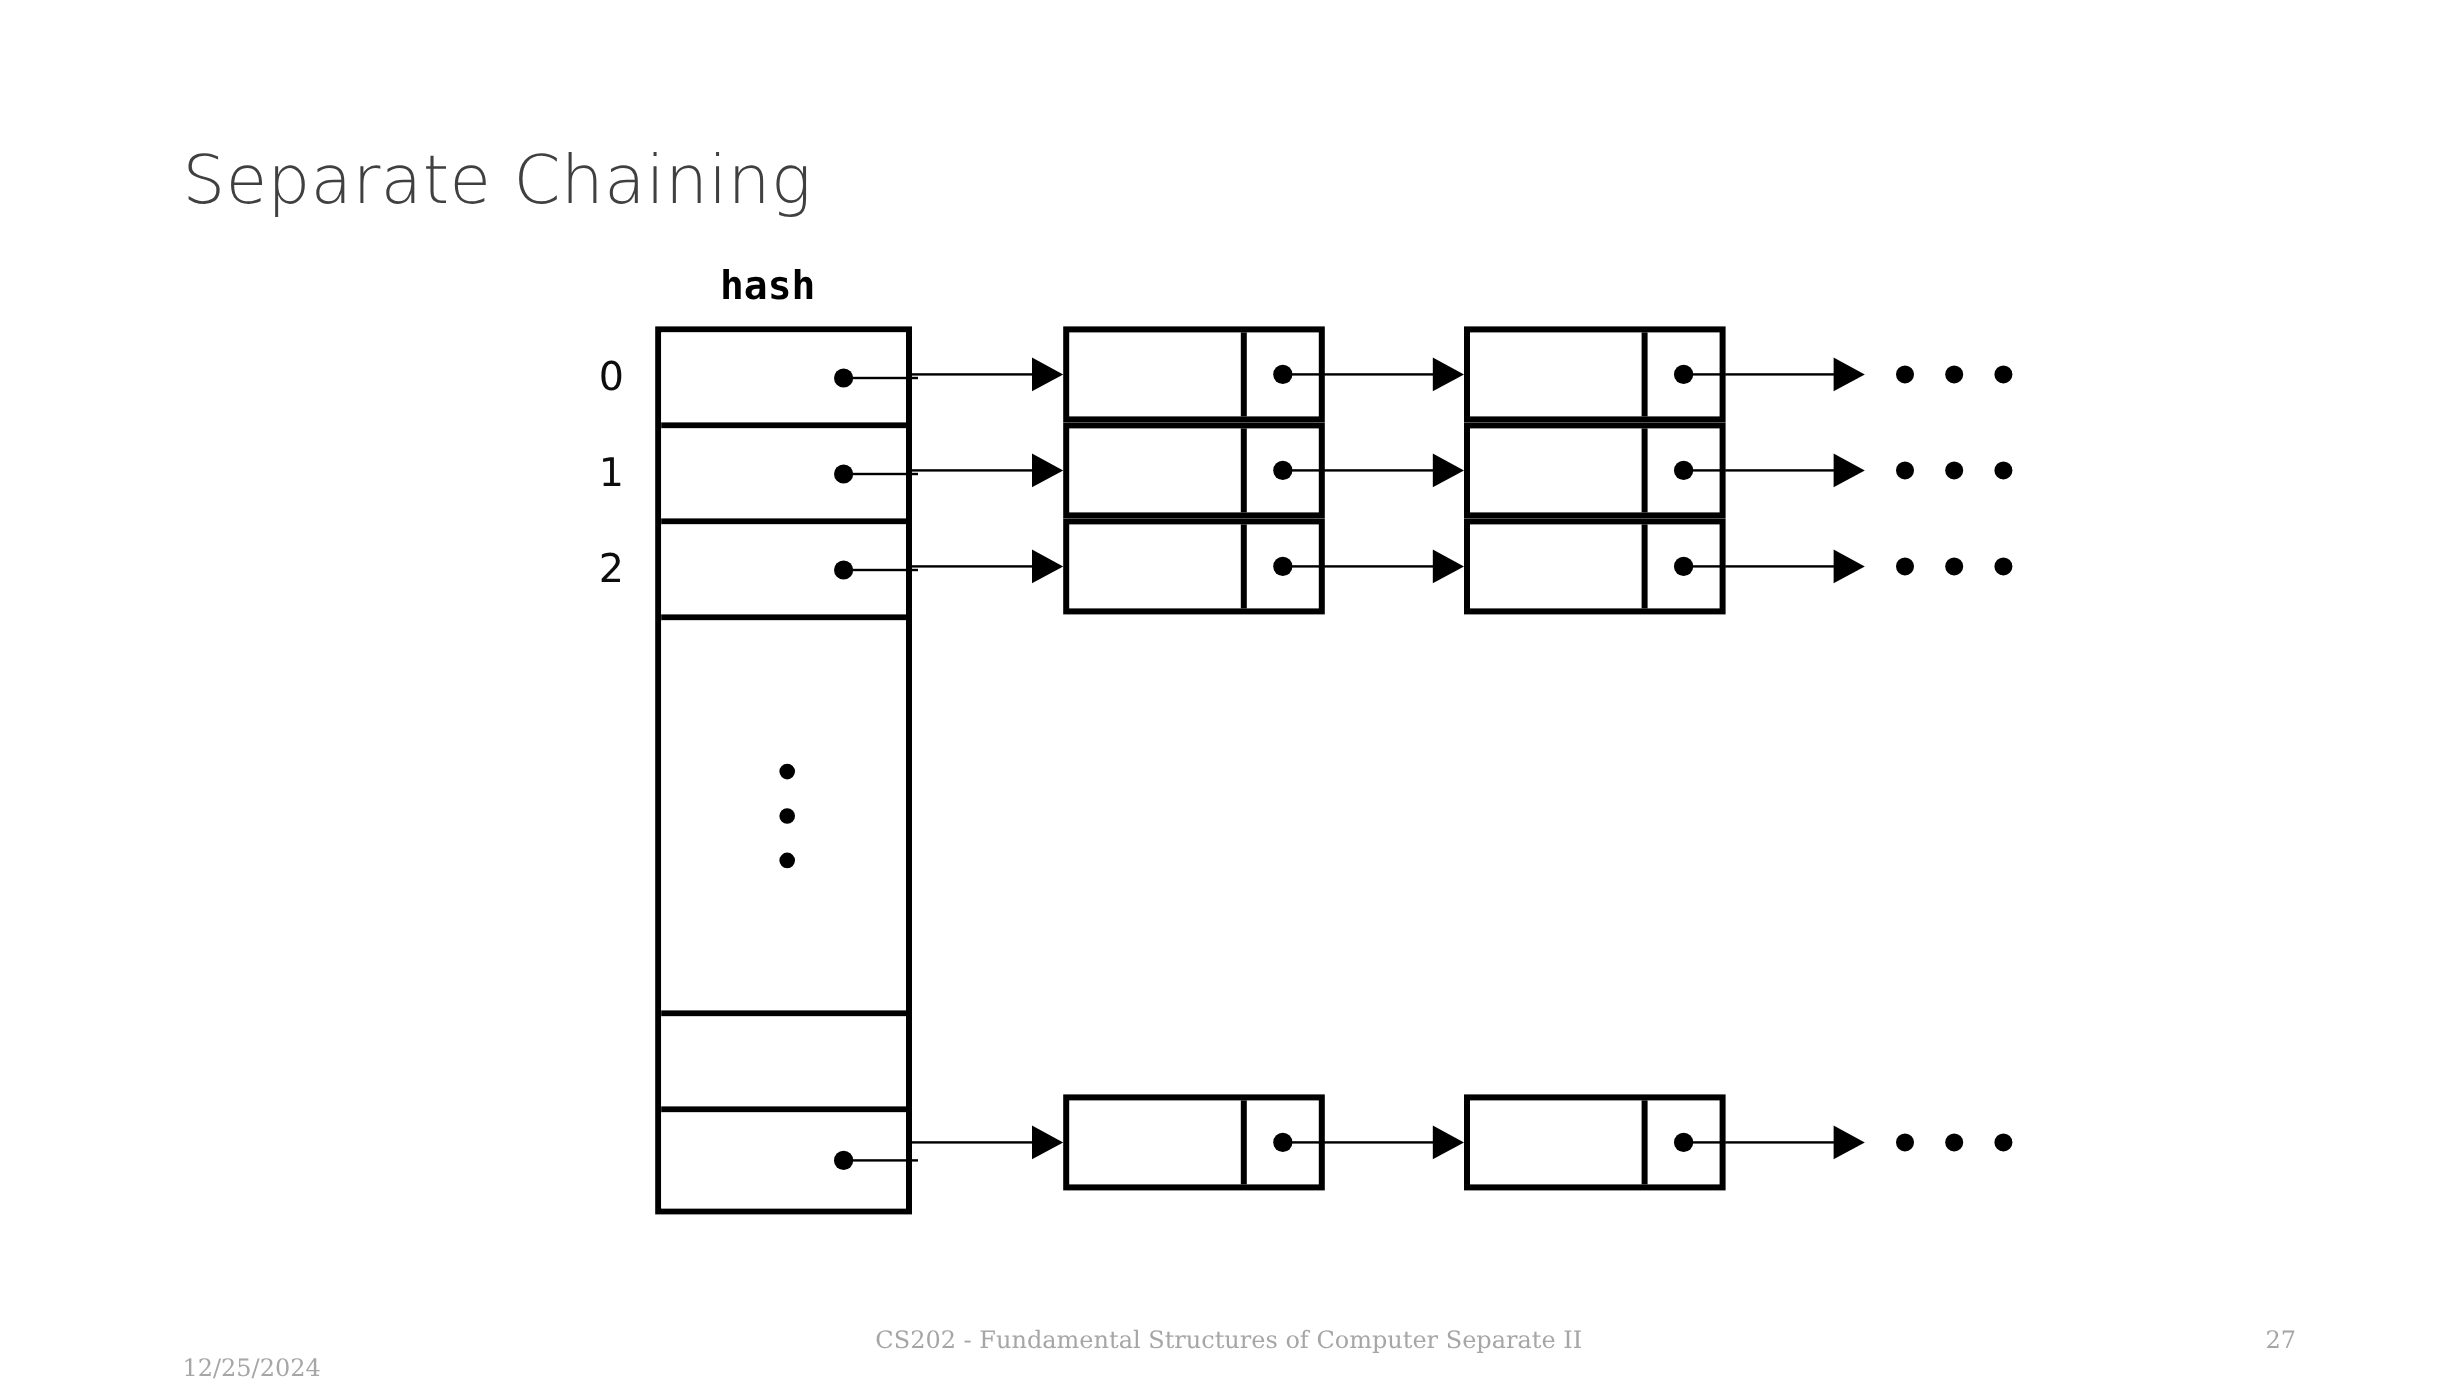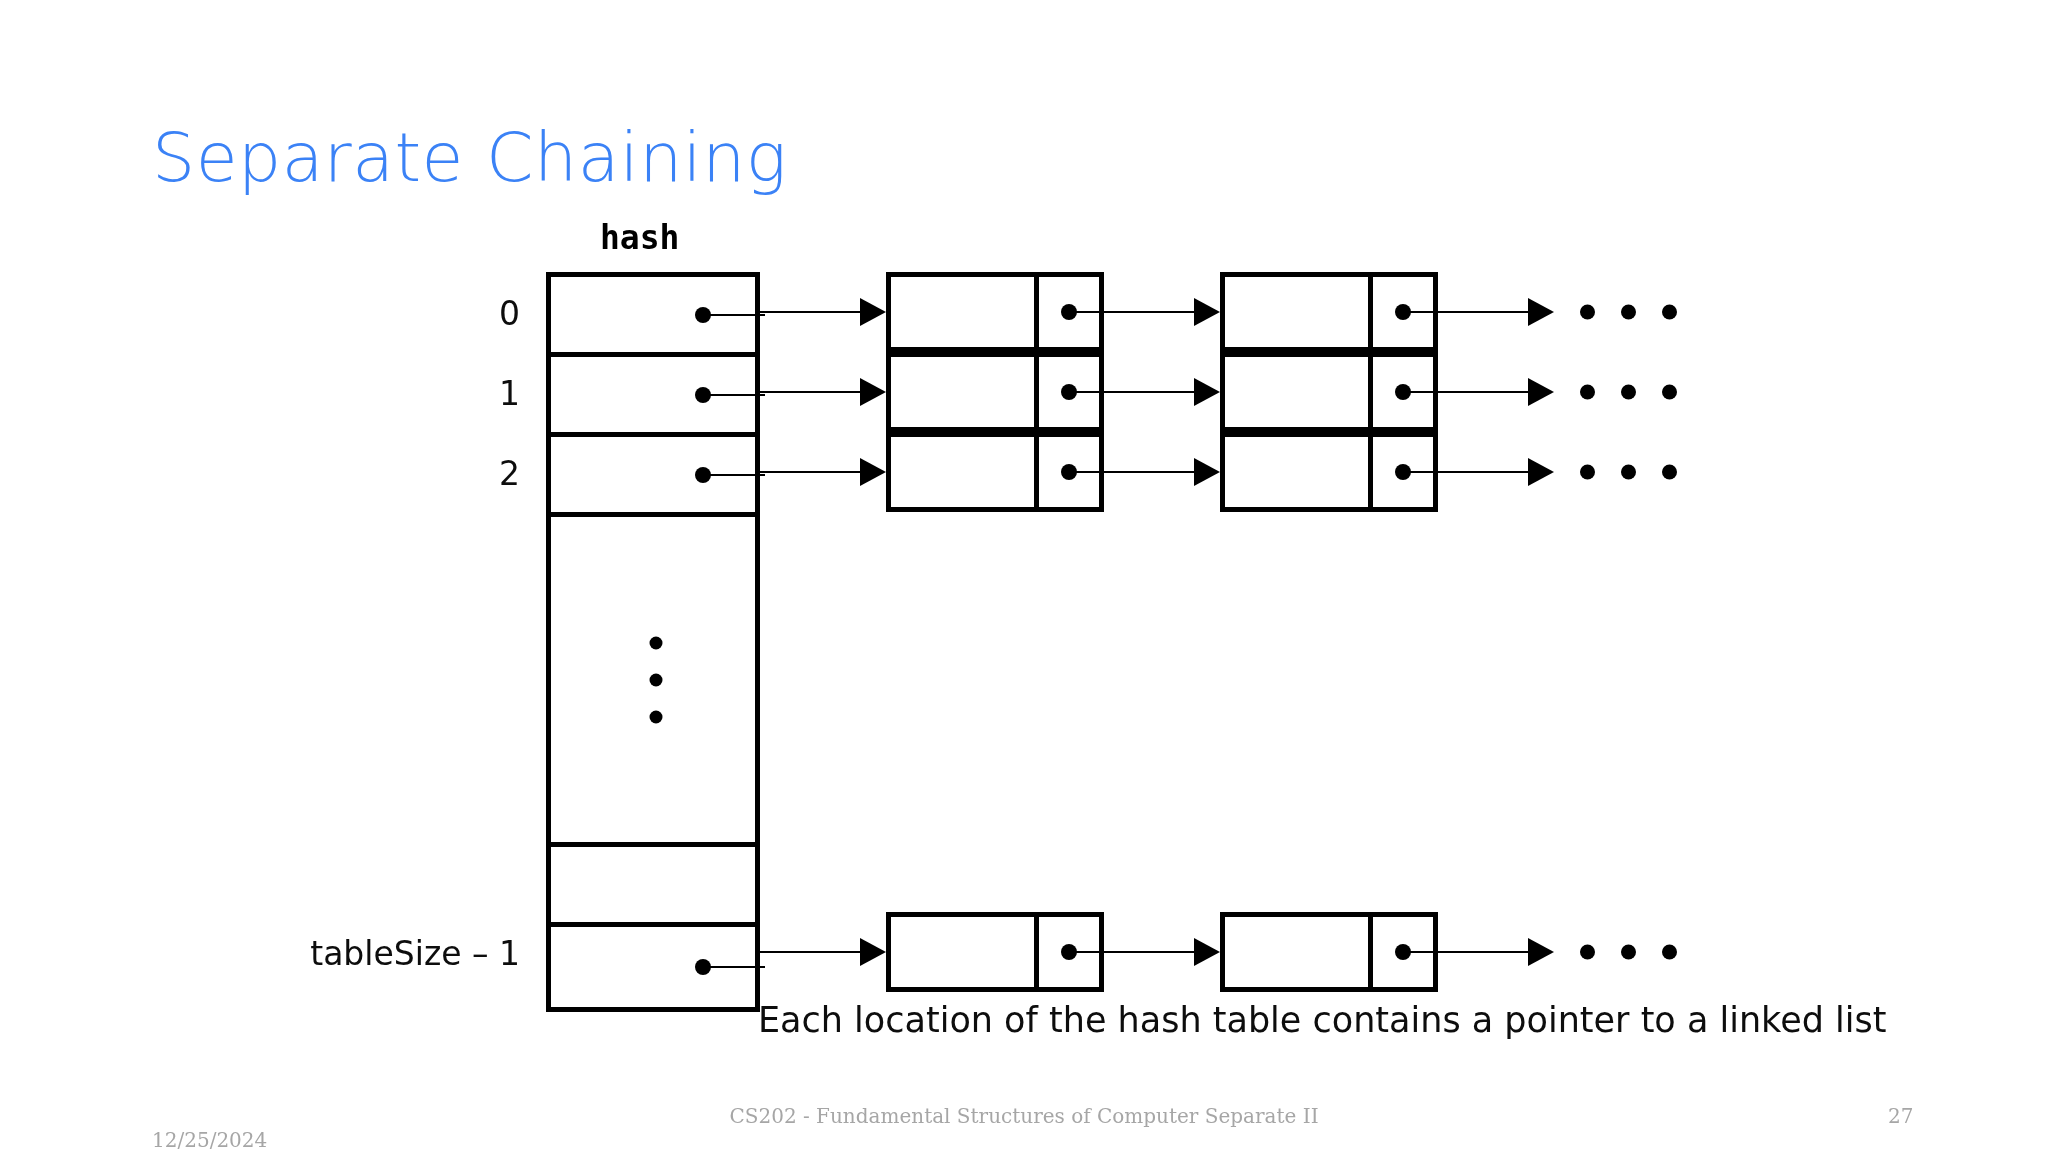--- a/index.html
+++ b/index.html
@@ -7,21 +7,21 @@
     width:2048px;height:1152px;
     background:#ffffff;
     font-family:"Liberation Sans", sans-serif;
     overflow:hidden;position:relative;
   }
   .slide{position:absolute;inset:0;}
 
   
   .title{
     position:absolute;left:152px;top:118px;
-    font-size:68px;font-weight:300;color:#3b82f6;
+    font-size:56px;font-weight:300;color:#404040;
     letter-spacing:0.5px;white-space:nowrap;
     font-family:"DejaVu Sans","Liberation Sans",sans-serif;
   }
 
   
   .table-label{
     position:absolute;left:600px;top:218px;
     font-family:"DejaVu Sans Mono","Liberation Mono",monospace;
     font-size:33px;font-weight:700;color:#000;
   }
@@ -128,21 +128,20 @@
 
 <div class="slide">
 
   <div class="title">Separate Chaining</div>
 
   <div class="table-label">hash</div>
 
   <div class="idx" style="left:440px;top:294px;width:80px;">0</div>
   <div class="idx" style="left:440px;top:374px;width:80px;">1</div>
   <div class="idx" style="left:440px;top:454px;width:80px;">2</div>
-  <div class="idx" style="left:200px;top:934px;width:320px;">tableSize – 1</div>
 
   <div class="array">
     <div class="arow h80">
       <span class="cell-stub"></span>
       <span class="cell-dot"></span>
     </div>
     <div class="arow h80">
       <span class="cell-stub"></span>
       <span class="cell-dot"></span>
     </div>
@@ -269,19 +268,18 @@
     </div>
     <span class="seg" style="left:678px;width:110px;"></span>
     <span class="head" style="left:768px;"></span>
     <span class="hdots" style="left:820px;">
       <i></i>
         <i></i>
         <i></i>
     </span>
   </div>
 
-  <div class="caption">Each location of the hash table contains a pointer to a linked list</div>
 
   <div class="f f-date">12/25/2024</div>
   <div class="f f-center">CS202 - Fundamental Structures of Computer Separate II</div>
   <div class="f f-page">27</div>
 
 </div>
 
 </body></html>

